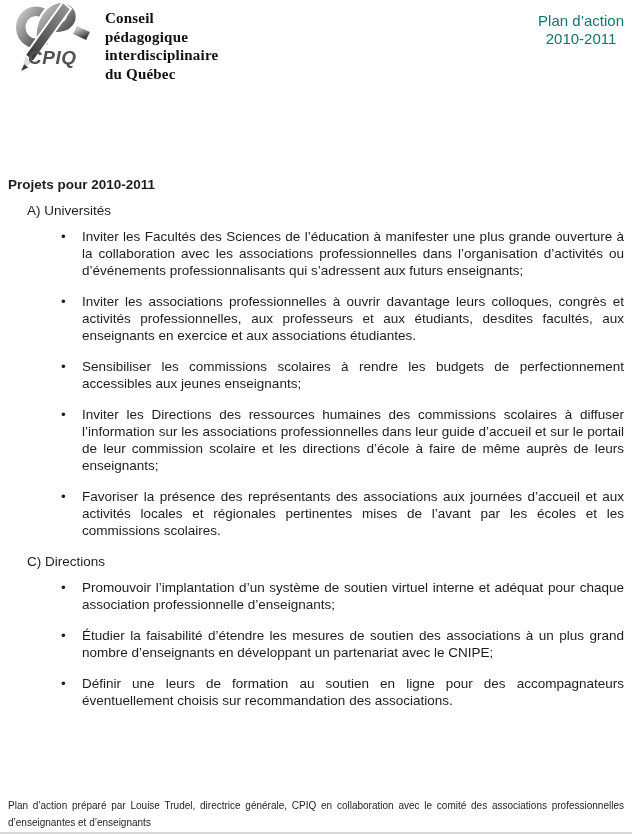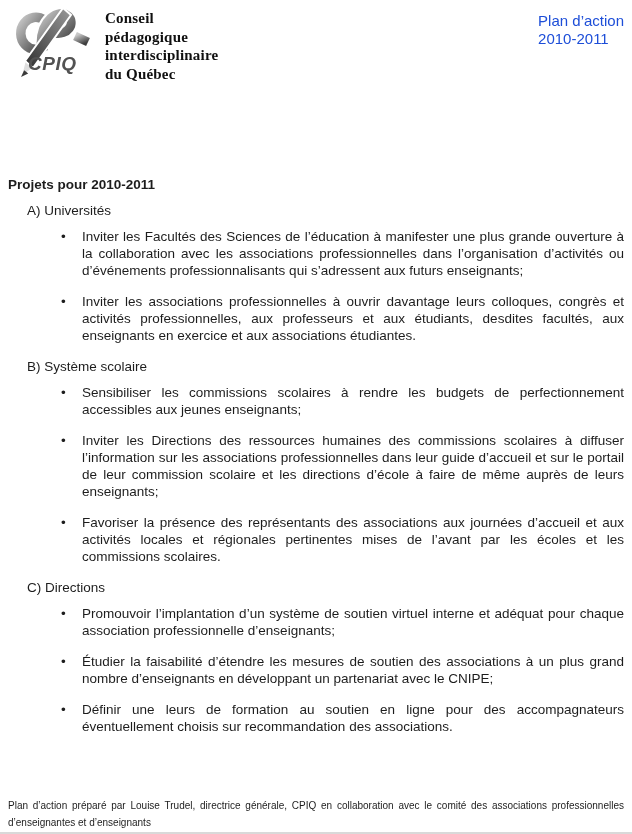--- a/index.html
+++ b/index.html
@@ -8,37 +8,37 @@
     background: #ffffff;
     font-family: "Liberation Sans", sans-serif;
     color: #1d1d1d;
     position: relative;
     overflow: hidden;
   }
   .page { position: absolute; inset: 0; background: #fff; }
 
   
   .logo {
-    position: absolute; left: 8px; top: 6px;
+    position: absolute; left: 8px; top: 0;
     width: 94px; height: 86px;
   }
   .org-name {
     position: absolute; left: 105px; top: 9px;
     font-family: Liberation Serif, serif;
     font-weight: bold;
     font-size: 15px; line-height: 18.5px;
     letter-spacing: 0.2px;
     color: #101010;
     white-space: pre-line;
   }
   .doc-title {
     position: absolute; right: 8px; top: 12px;
-    text-align: left;
+    text-align: center;
     font-size: 15px; line-height: 18px;
-    color: #1d4ed8;
+    color: #0f766e;
     white-space: pre-line;
   }
 
   
   .body {
     position: absolute; left: 8px; right: 8px; top: 160px;
     font-size: 13.5px; line-height: 17px; margin-top: 16px;
   }
   .title {
     font-size: 13.5px; font-weight: bold;
@@ -133,21 +133,20 @@
 
     <section>
       <h2>A) Universités</h2>
       <ul>
         <li>Inviter les Facultés des Sciences de l’éducation à manifester une plus grande ouverture à la collaboration avec les associations professionnelles dans l’organisation d’activités ou d’événements professionnalisants qui s’adressent aux futurs enseignants;</li>
         <li>Inviter les associations professionnelles à ouvrir davantage leurs colloques, congrès et activités professionnelles, aux professeurs et aux étudiants, desdites facultés, aux enseignants en exercice et aux associations étudiantes.</li>
       </ul>
     </section>
 
     <section>
-      <h2>B) Système scolaire</h2>
       <ul>
         <li>Sensibiliser les commissions scolaires à rendre les budgets de perfectionnement accessibles aux jeunes enseignants;</li>
         <li>Inviter les Directions des ressources humaines des commissions scolaires à diffuser l’information sur les associations professionnelles dans leur guide d’accueil et sur le portail de leur commission scolaire et les directions d’école à faire de même auprès de leurs enseignants;</li>
         <li>Favoriser la présence des représentants des associations aux journées d’accueil et aux activités locales et régionales pertinentes mises de l’avant par les écoles et les commissions scolaires.</li>
       </ul>
     </section>
 
     <section>
       <h2>C) Directions</h2>
       <ul>

